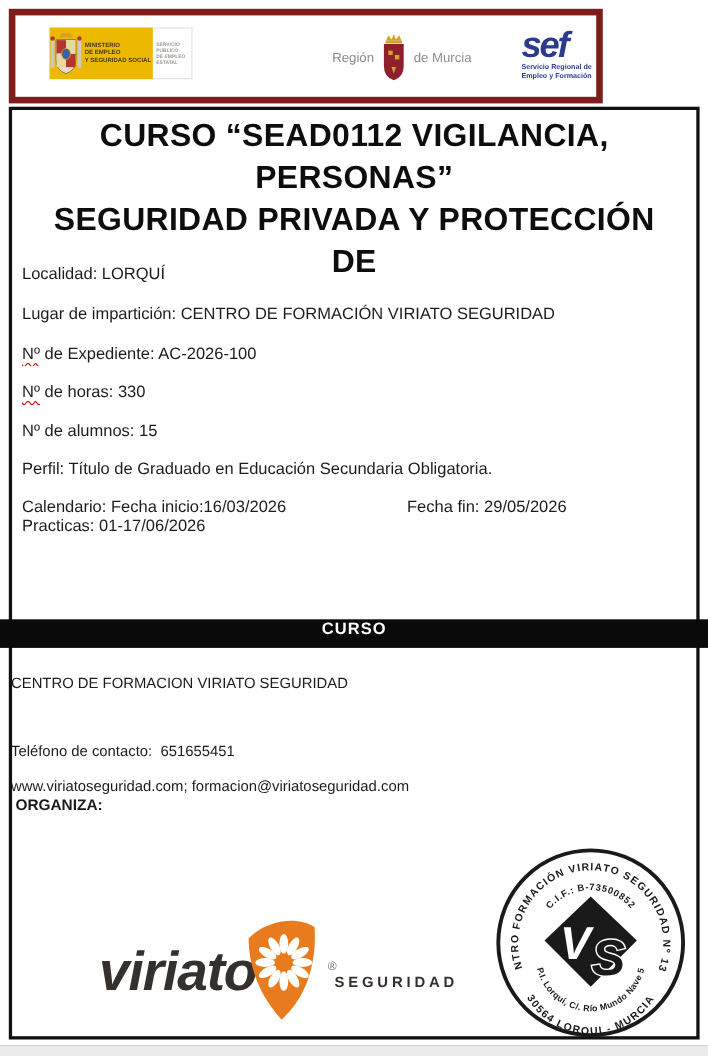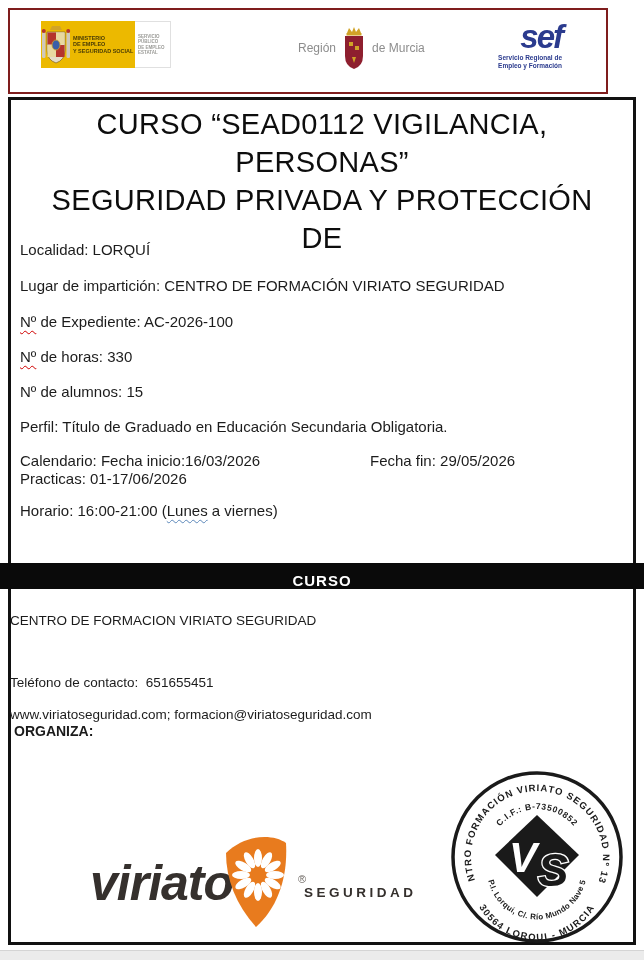--- a/index.html
+++ b/index.html
@@ -1,43 +1,43 @@
 <!DOCTYPE html>
 <html><head>
 <meta charset="utf-8">
 <style>
   * { margin:0; padding:0; box-sizing:border-box; }
   body { background:#fff; font-family:"Liberation Sans", sans-serif; }
   .page { position:relative; width:644px; height:960px; background:#ffffff; overflow:hidden; color:#1a1a1a; }
 
   
-  .header-box { position:absolute; left:8px; top:8px; width:600px; height:86px; border:2px solid #7f1d1d; background:#fff; }
+  .header-box { position:absolute; left:8px; top:8px; width:540px; height:86px; border:6px solid #7f1d1d; background:#fff; }
   .ministry { position:absolute; left:31px; top:11px; display:flex; }
   .ministry-yellow { width:94px; height:47px; background:#ecb900; display:flex; align-items:center; }
   .ministry-text { margin-left:2px; font-size:5.5px; line-height:6.5px; font-weight:bold; color:#4a3c05; }
   .ministry-white { width:36px; height:47px; background:#fff; border:1px solid #e0e0e0; border-left:none; display:flex; flex-direction:column; justify-content:center; }
   .ministry-sub { font-size:4.5px; line-height:5.5px; color:#9a9a96; padding-left:3px; font-weight:bold; }
   .murcia { position:absolute; left:288px; top:16px; display:flex; align-items:center; gap:7px; }
   .murcia-txt { font-size:12px; color:#8d8d8d; }
-  .sef { position:absolute; left:460px; top:10px; width:92px; text-align:right; }
+  .sef { position:absolute; left:460px; top:10px; width:92px; text-align:left; }
   .sef-wordmark { font-size:33px; line-height:34px; font-weight:bold; font-style:italic; color:#2b3b8e; letter-spacing:-2px; }
   .sef-sub { font-size:6.5px; line-height:7.5px; font-weight:bold; color:#2b3b8e; }
 
   
   .main-box { position:absolute; left:8px; top:97px; width:628px; height:848px; border:3px solid #111; background:transparent; }
 
-  .doc-title { position:absolute; left:30px; width:584px; top:105px; text-align:center; font-size:29px; line-height:38px; font-weight:normal; letter-spacing:0.3px; color:#0d0d0d; }
+  .doc-title { position:absolute; left:30px; width:584px; top:105px; text-align:center; font-size:29px; line-height:38px; font-weight:bold; letter-spacing:0.3px; color:#0d0d0d; }
 
   .row { position:absolute; left:20px; font-size:15px; color:#1c1c1c; white-space:nowrap; }
   .row b { font-weight:normal; }
   .wavy-red { text-decoration:underline; text-decoration-style:wavy; text-decoration-color:#cf0000; text-decoration-thickness:1px; text-underline-offset:3px; }
   .wavy-blue { text-decoration:underline; text-decoration-style:wavy; text-decoration-color:#5b87b9; text-decoration-thickness:1px; text-underline-offset:3px; }
   .fecha-fin { position:absolute; left:350px; top:0; }
 
-  .curso-bar { position:absolute; left:0; top:563px; width:644px; height:26px; background:#0a0a0a; color:#fff; display:flex; align-items:flex-end; justify-content:center; font-size:15px; font-weight:bold; letter-spacing:1px; }
+  .curso-bar { position:absolute; left:0; top:563px; width:644px; height:26px; background:#0a0a0a; color:#fff; display:flex; align-items:flex-start; justify-content:center; font-size:15px; font-weight:bold; letter-spacing:1px; }
 
   .row-sm { position:absolute; left:10px; font-size:13.5px; color:#1c1c1c; white-space:nowrap;margin-top:16px; }
   .organiza { position:absolute; left:14px; top:723px; font-size:14px; font-weight:bold; }
 
   
   .viriato { position:absolute; left:78px; top:833px; width:340px; height:104px; }
   .viriato-wordmark { position:absolute; left:0; top:24px; font-size:50px; line-height:52px; font-weight:bold; font-style:italic; letter-spacing:-1px; color:#35302d;margin-left:12px; }
   .viriato-emblem { position:absolute; left:136px; top:0; }
   .viriato-reg { position:absolute; left:220px; top:40px; font-size:11px; color:#6b6560; }
   .viriato-tagline { position:absolute; left:226px; top:52px; font-size:13.5px; font-weight:bold; letter-spacing:3.5px; color:#35302d; }
@@ -144,24 +144,20 @@
     <b>Calendario:</b>
     <span>Fecha inicio:16/03/2026</span>
     <span class="fecha-fin">Fecha fin: 29/05/2026</span>
   </div>
 
   <div class="row" style="top:470px">
     <b>Practicas:</b>
     <span>01-17/06/2026</span>
   </div>
 
-  <div class="row" style="top:502px">
-    <b>Horario:</b>
-    <span>16:00-21:00 (</span><span class="wavy-blue">Lunes</span><span> a viernes)</span>
-  </div>
 
   <div class="curso-bar">
     <span>CURSO</span>
   </div>
 
   <div class="row-sm" style="top:597px">CENTRO DE FORMACION VIRIATO SEGURIDAD</div>
 
 
   <div class="row-sm" style="top:659px">
     <span>Teléfono de contacto:</span>&nbsp;

